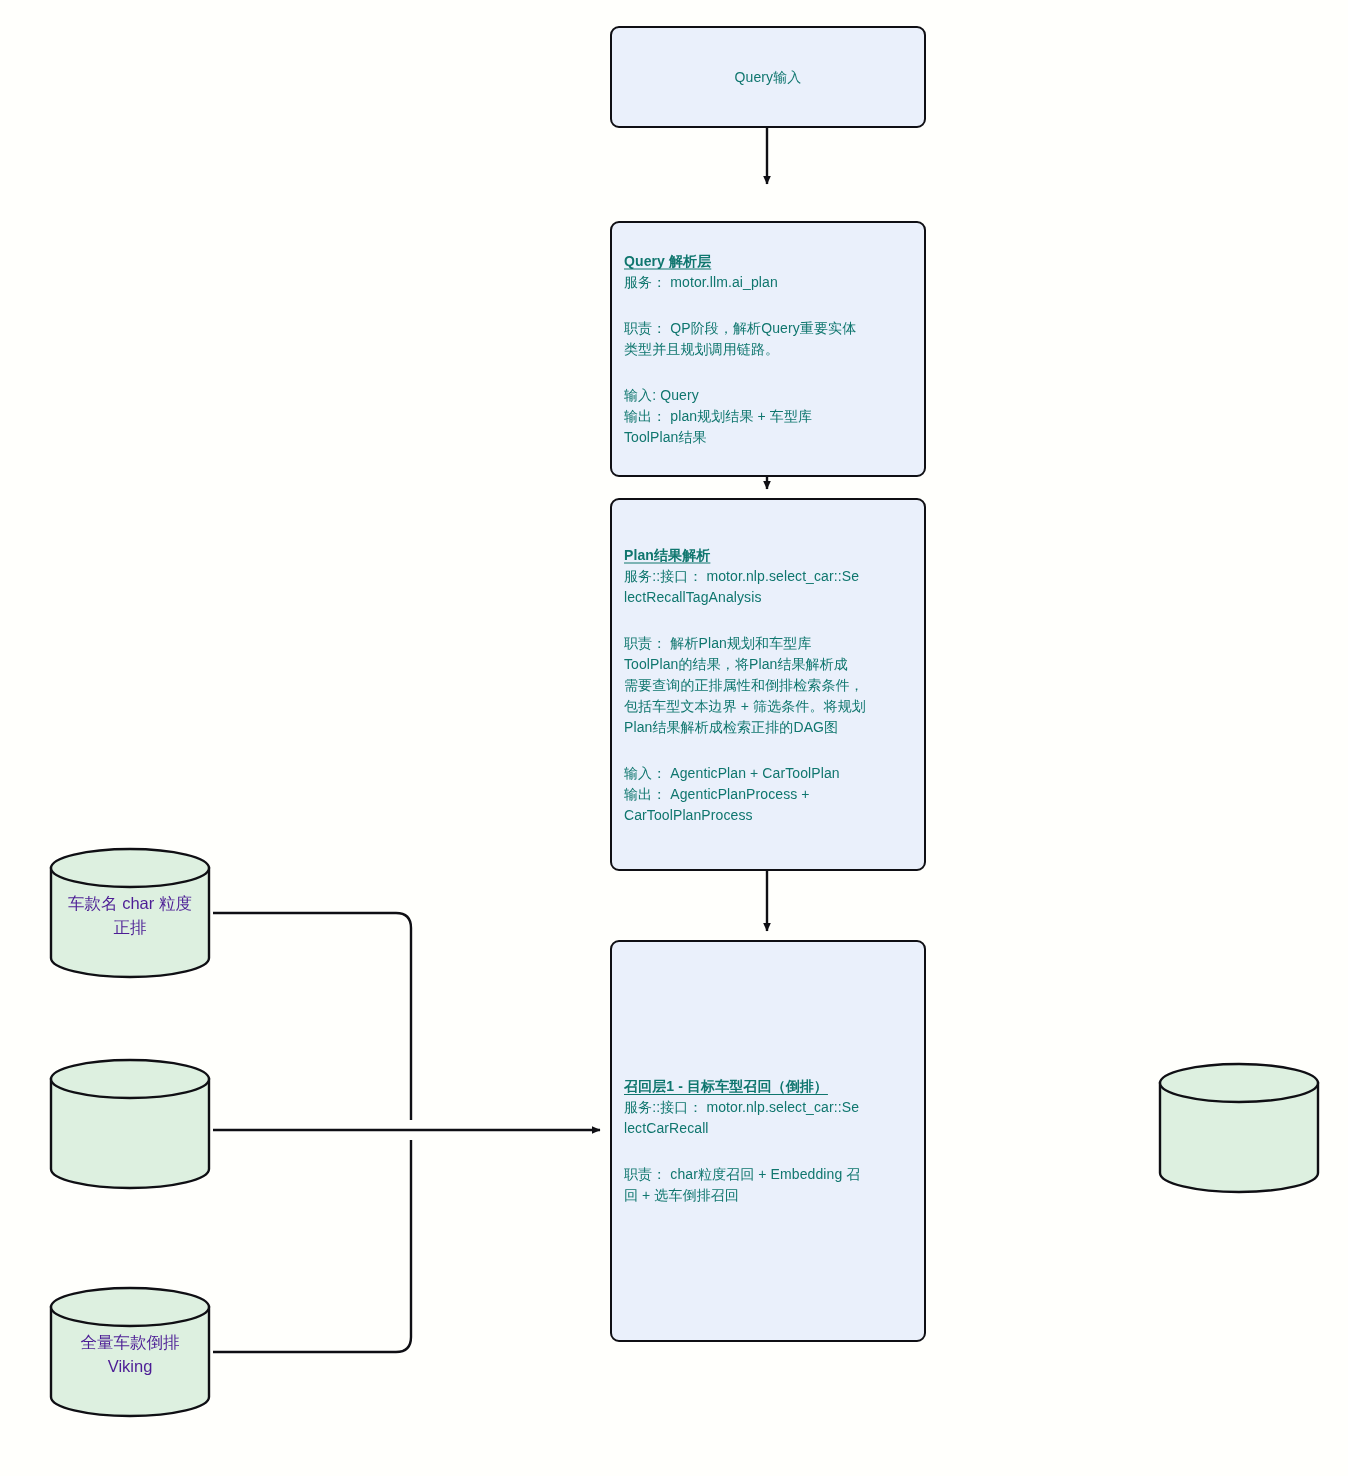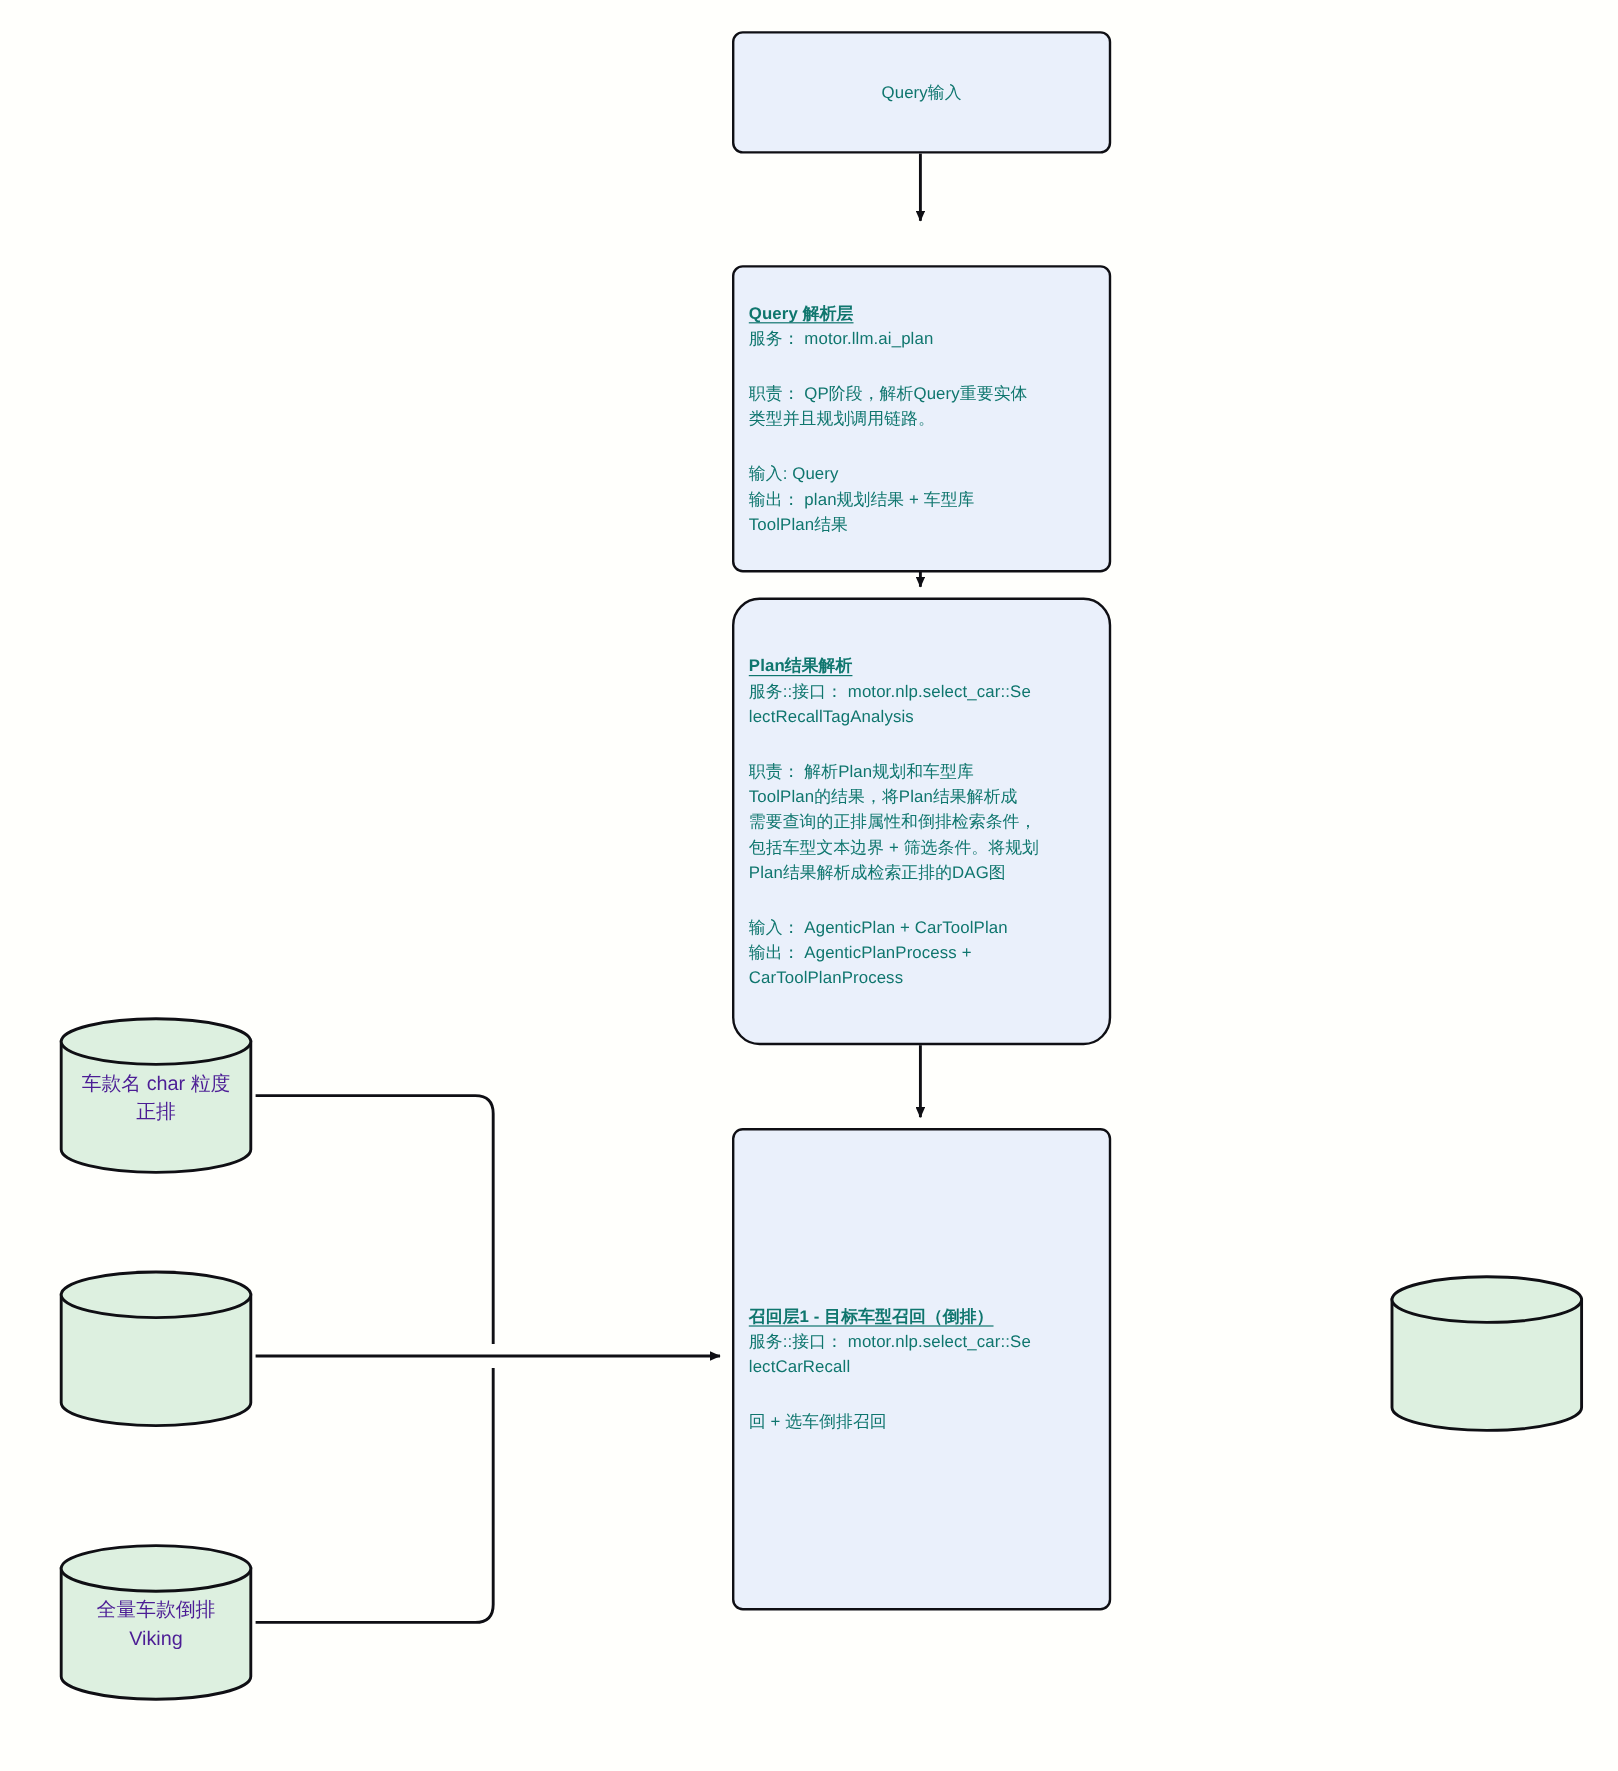--- a/index.html
+++ b/index.html
@@ -126,21 +126,21 @@
       <span class="line gap"></span>
       <span class="line">职责： QP阶段，解析Query重要实体</span>
       <span class="line">类型并且规划调用链路。</span>
       <span class="line gap"></span>
       <span class="line">输入: Query</span>
       <span class="line">输出： plan规划结果 + 车型库</span>
       <span class="line">ToolPlan结果</span>
     </div>
   </div>
 
-  <div class="node-box" style="left:610px; top:498px; width:316px; height:373px;border-radius:23px;">
+  <div class="node-box" style="left:610px; top:498px; width:316px; height:373px;">
     <div class="box-body">
       <span class="line"><b class="box-title">Plan结果解析</b></span>
       <span class="line">服务::接口： motor.nlp.select_car::Se</span>
       <span class="line">lectRecallTagAnalysis</span>
       <span class="line gap"></span>
       <span class="line">职责： 解析Plan规划和车型库</span>
       <span class="line">ToolPlan的结果，将Plan结果解析成</span>
       <span class="line">需要查询的正排属性和倒排检索条件，</span>
       <span class="line">包括车型文本边界 + 筛选条件。将规划</span>
       <span class="line">Plan结果解析成检索正排的DAG图</span>
@@ -150,20 +150,21 @@
       <span class="line">CarToolPlanProcess</span>
     </div>
   </div>
 
   <div class="node-box" style="left:610px; top:940px; width:316px; height:402px;">
     <div class="box-body">
       <span class="line"><b class="box-title">召回层1 - 目标车型召回（倒排）</b></span>
       <span class="line">服务::接口： motor.nlp.select_car::Se</span>
       <span class="line">lectCarRecall</span>
       <span class="line gap"></span>
+      <span class="line">职责： char粒度召回 + Embedding 召</span>
       <span class="line">回 + 选车倒排召回</span>
     </div>
   </div>
 
   <div class="cyl" style="left:48px; top:847px; width:164px; height:132px;">
     <svg width="164" height="132" viewBox="0 0 164 132">
       <path d="M3,21 L3,111 a79,19 0 0 0 158,0 L161,21 z" fill="#ddf0e0" stroke="#0f0f14" stroke-width="2.4"></path>
       <ellipse cx="82" cy="21" rx="79" ry="19" fill="#ddf0e0" stroke="#0f0f14" stroke-width="2.4"></ellipse>
     </svg>
     <div class="cyl-label">

